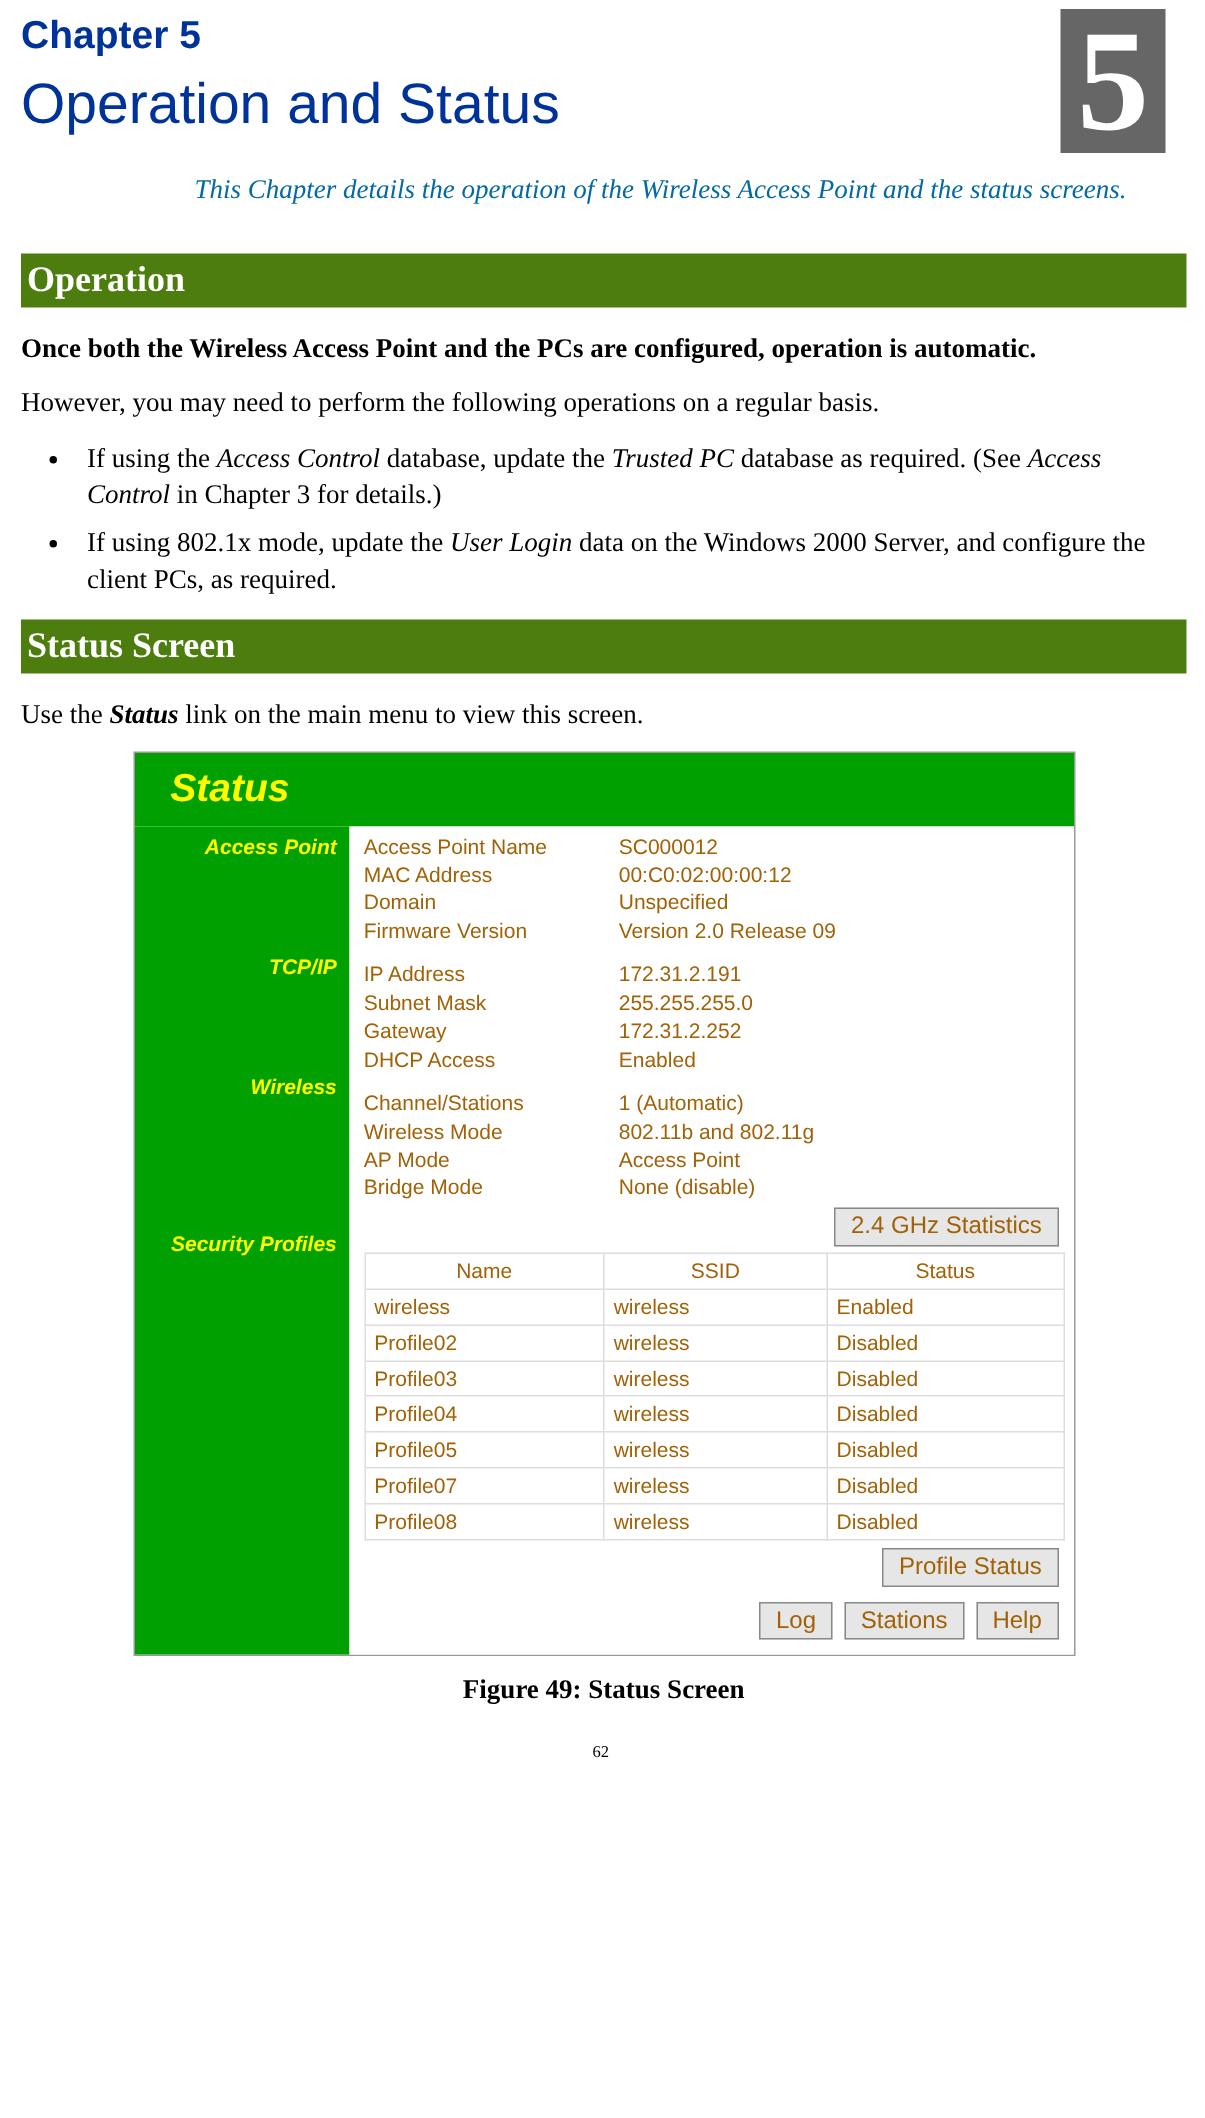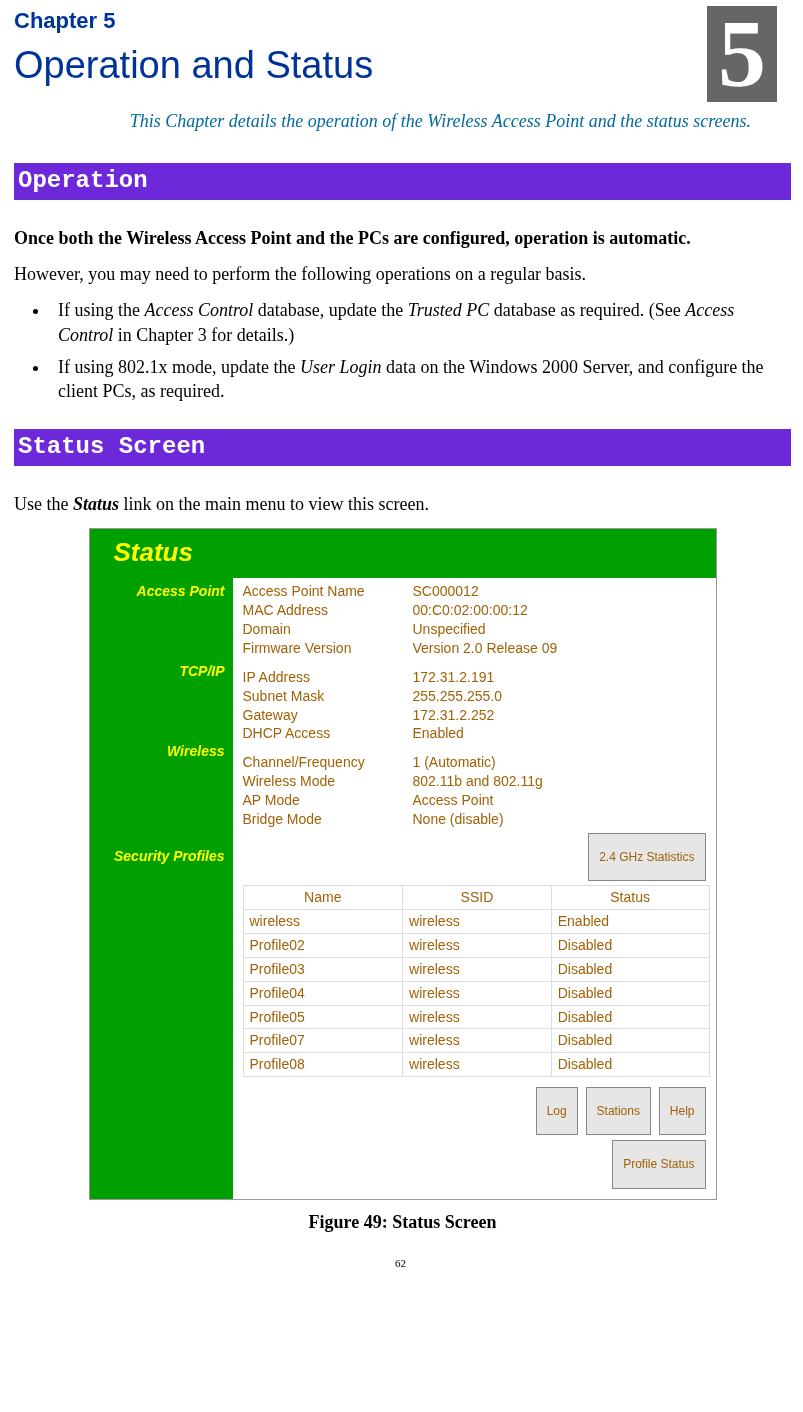--- a/index.html
+++ b/index.html
@@ -8,21 +8,21 @@
       width:803px;
       background:#fff;
       color:#000;
       padding:6px 12px 12px 14px;
       font-size:18px;
       line-height:1.35;
     }
     .chapter-label {
       color:#003399;
       font-family:Verdana, sans-serif;
-      font-size:22px;
+      font-size:26px;
       font-weight:bold;
       margin-bottom:4px;
     }
     .chapter-title {
       color:#003399;
       font-family:Verdana, sans-serif;
       font-size:38px;
       font-weight:normal;
       margin-bottom:18px;
     }
@@ -40,27 +40,27 @@
       line-height:96px;
       text-align:center;
     }
     .intro {
       color:#0369a1;
       font-style:italic;
       margin:0 40px 30px 68px;
       text-align:right;
     }
     .section-bar {
-      background:#6d28d9;
+      background:#4d7c0f;
       color:#fff;
-      font-family:Liberation Mono, monospace;
+      font-family:Liberation Serif, serif;
       font-size:24px;
       font-weight:bold;
       padding:2px 4px;
-      margin:26px 0;
+      margin:15px 0;
     }
     .body-text { margin:12px 0; }
     .bold { font-weight:bold; }
     .italic { font-style:italic; }
     .bold-italic { font-weight:bold; font-style:italic; }
     ul.bul { list-style:disc; margin:10px 0 10px 36px; }
     ul.bul li { margin-bottom:8px; padding-left:8px; }
 
     
     .status-wrap {
@@ -100,24 +100,24 @@
       padding:4px 6px 10px 10px;
       color:#a16207;
     }
     .kv-row { display:flex; }
     .kv-key { width:170px; }
     .kv-val { flex:1; }
     .kv-block { margin-bottom:4px; }
     .btn {
       display:inline-block;
       font-family:Tahoma, sans-serif;
-      font-size:12px;
+      font-size:16px;
       background:#e6e6e6;
       border:1px solid #888;
-      padding:15px 10px;
+      padding:1px 10px;
       margin-left:4px;
     }
     .btn-row { text-align:right; margin:3px 4px 0 0; }
     .profiles-table {
       border-collapse:collapse;
       width:100%;
       margin-top:4px;
     }
     .profiles-table th, .profiles-table td {
       border:1px solid #ddd;
@@ -214,21 +214,21 @@
             <div class="kv-val">172.31.2.252</div>
           </div>
         <div class="kv-row">
             <div class="kv-key">DHCP Access</div>
             <div class="kv-val">Enabled</div>
           </div>
       </div>
 
       <div class="kv-block" style="margin-top:10px;">
         <div class="kv-row">
-            <div class="kv-key">Channel/Frequency</div>
+            <div class="kv-key">Channel/Stations</div>
             <div class="kv-val">1 (Automatic)</div>
           </div>
         <div class="kv-row">
             <div class="kv-key">Wireless Mode</div>
             <div class="kv-val">802.11b and 802.11g</div>
           </div>
         <div class="kv-row">
             <div class="kv-key">AP Mode</div>
             <div class="kv-val">Access Point</div>
           </div>
@@ -277,26 +277,26 @@
               <td>Disabled</td>
             </tr>
         <tr>
               <td>Profile08</td>
               <td>wireless</td>
               <td>Disabled</td>
             </tr>
       </tbody>
         </table>
 
+      <div class="btn-row" style="margin-top:5px;"><span class="btn">Profile Status</span></div>
       <div class="btn-row" style="margin-top:10px;">
         <span class="btn">Log</span>
         <span class="btn">Stations</span>
         <span class="btn">Help</span>
       </div>
-      <div class="btn-row" style="margin-top:5px;"><span class="btn">Profile Status</span></div>
 
     </div>
   </div>
 </div>
 
 <div class="fig-caption">Figure 49: Status Screen</div>
 
 <div class="page-num">62</div>
 
 </body></html>

